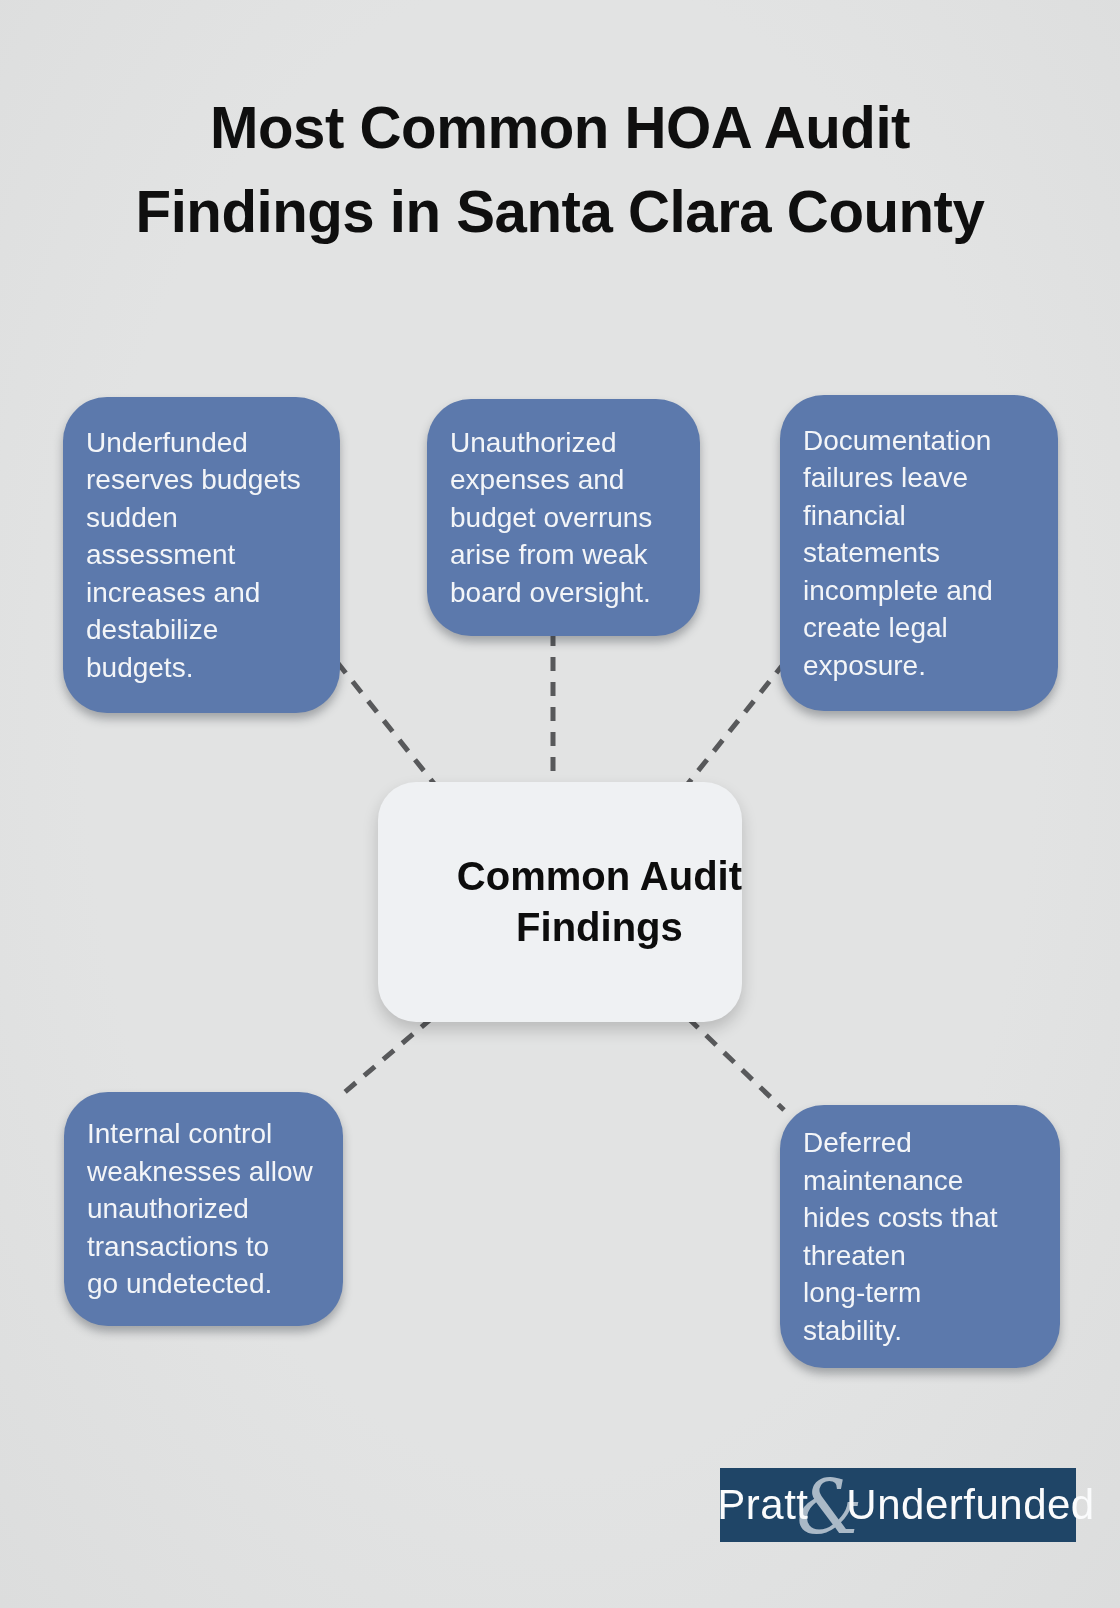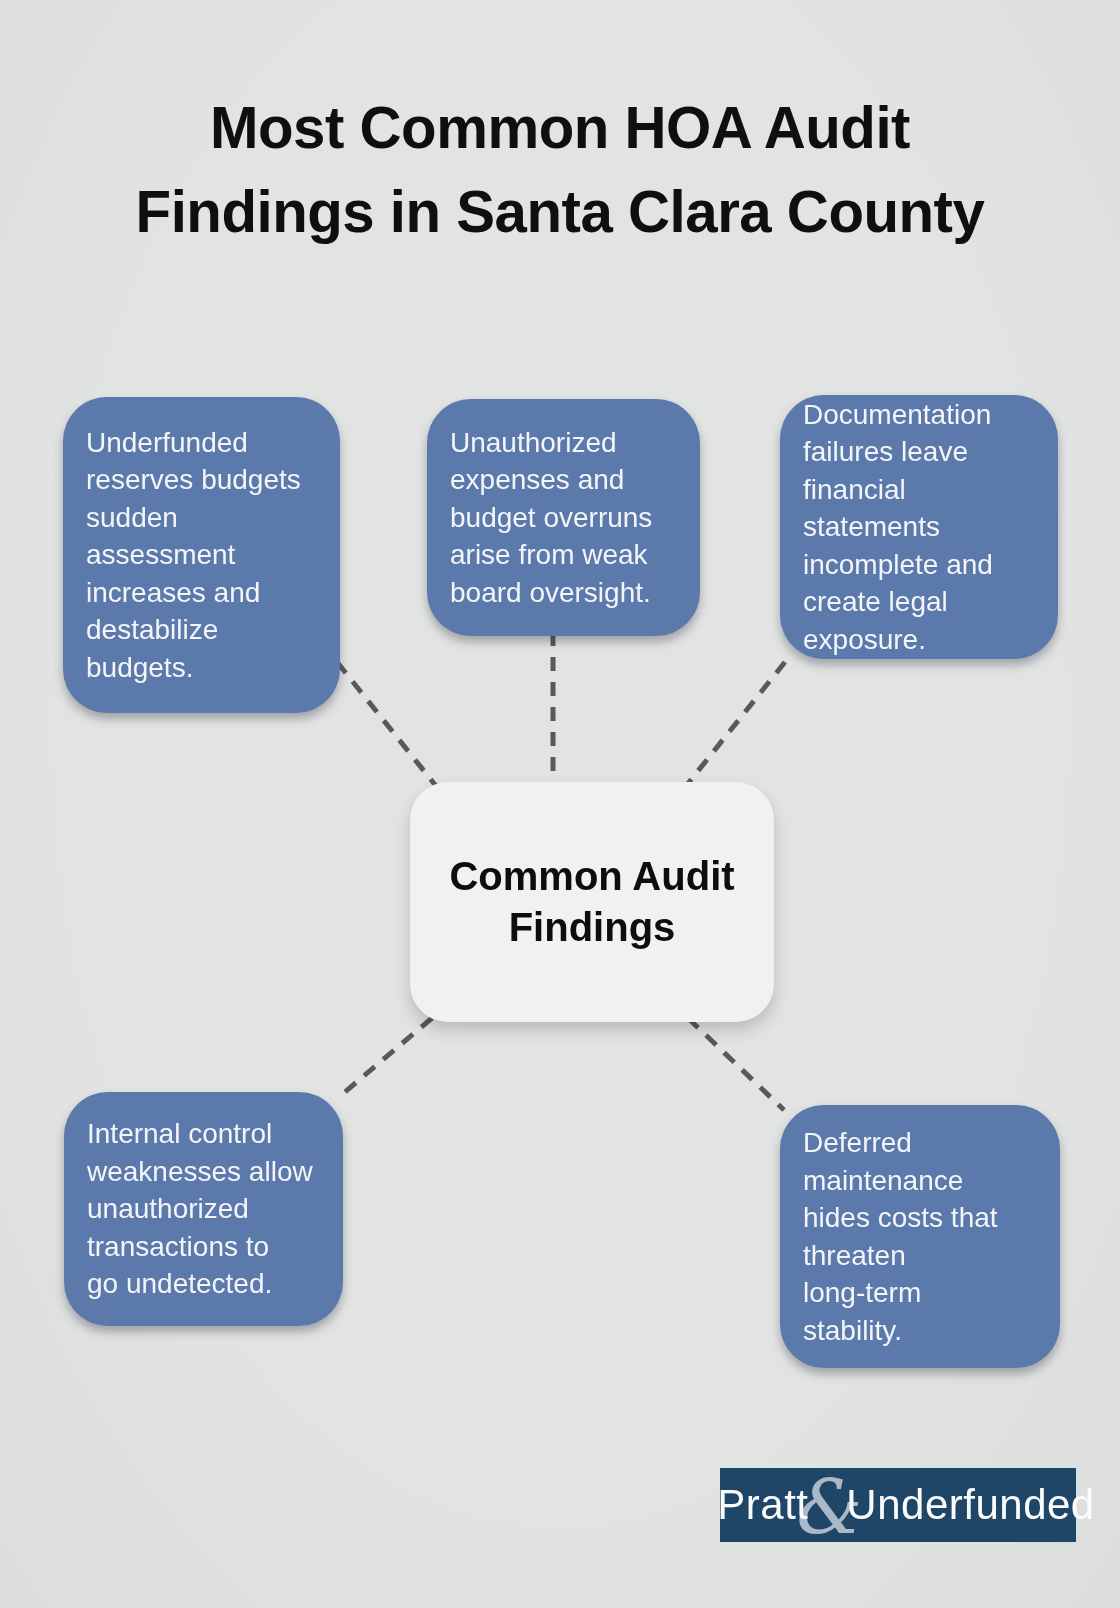--- a/index.html
+++ b/index.html
@@ -51,35 +51,34 @@
     margin: 0;
     padding: 0 12px 0 23px;
     white-space: pre-line;
     color: #f3f5f8;
     font-size: 28px;
     line-height: 37.5px;
     font-weight: 400;
   }
   .box-tl { left: 63px;  top: 397px;  width: 277px; height: 316px; }
   .box-tm { left: 427px; top: 399px;  width: 273px; height: 237px; }
-  .box-tr { left: 780px; top: 395px;  width: 278px; height: 264px; }
+  .box-tr { left: 780px; top: 395px;  width: 278px; height: 316px; }
   .box-bl { left: 64px;  top: 1092px; width: 279px; height: 234px; }
   .box-br { left: 780px; top: 1105px; width: 280px; height: 263px; }
   .center-node {
     position: absolute;
     z-index: 3;
     left: 378px; top: 782px;
     width: 364px; height: 240px;
     background: #eff1f3;
     border-radius: 38px;
     box-shadow: 0 8px 16px rgba(0,0,0,0.18);
     display: flex;
     align-items: center;
-    justify-content: center;
-    margin-left: 32px;
+    justify-content: flex-end;
   }
   .center-node p {
     margin: 0;
     white-space: pre-line;
     text-align: center;
     color: #0d0d0d;
     font-size: 40px;
     line-height: 51px;
     font-weight: 700;
   }

